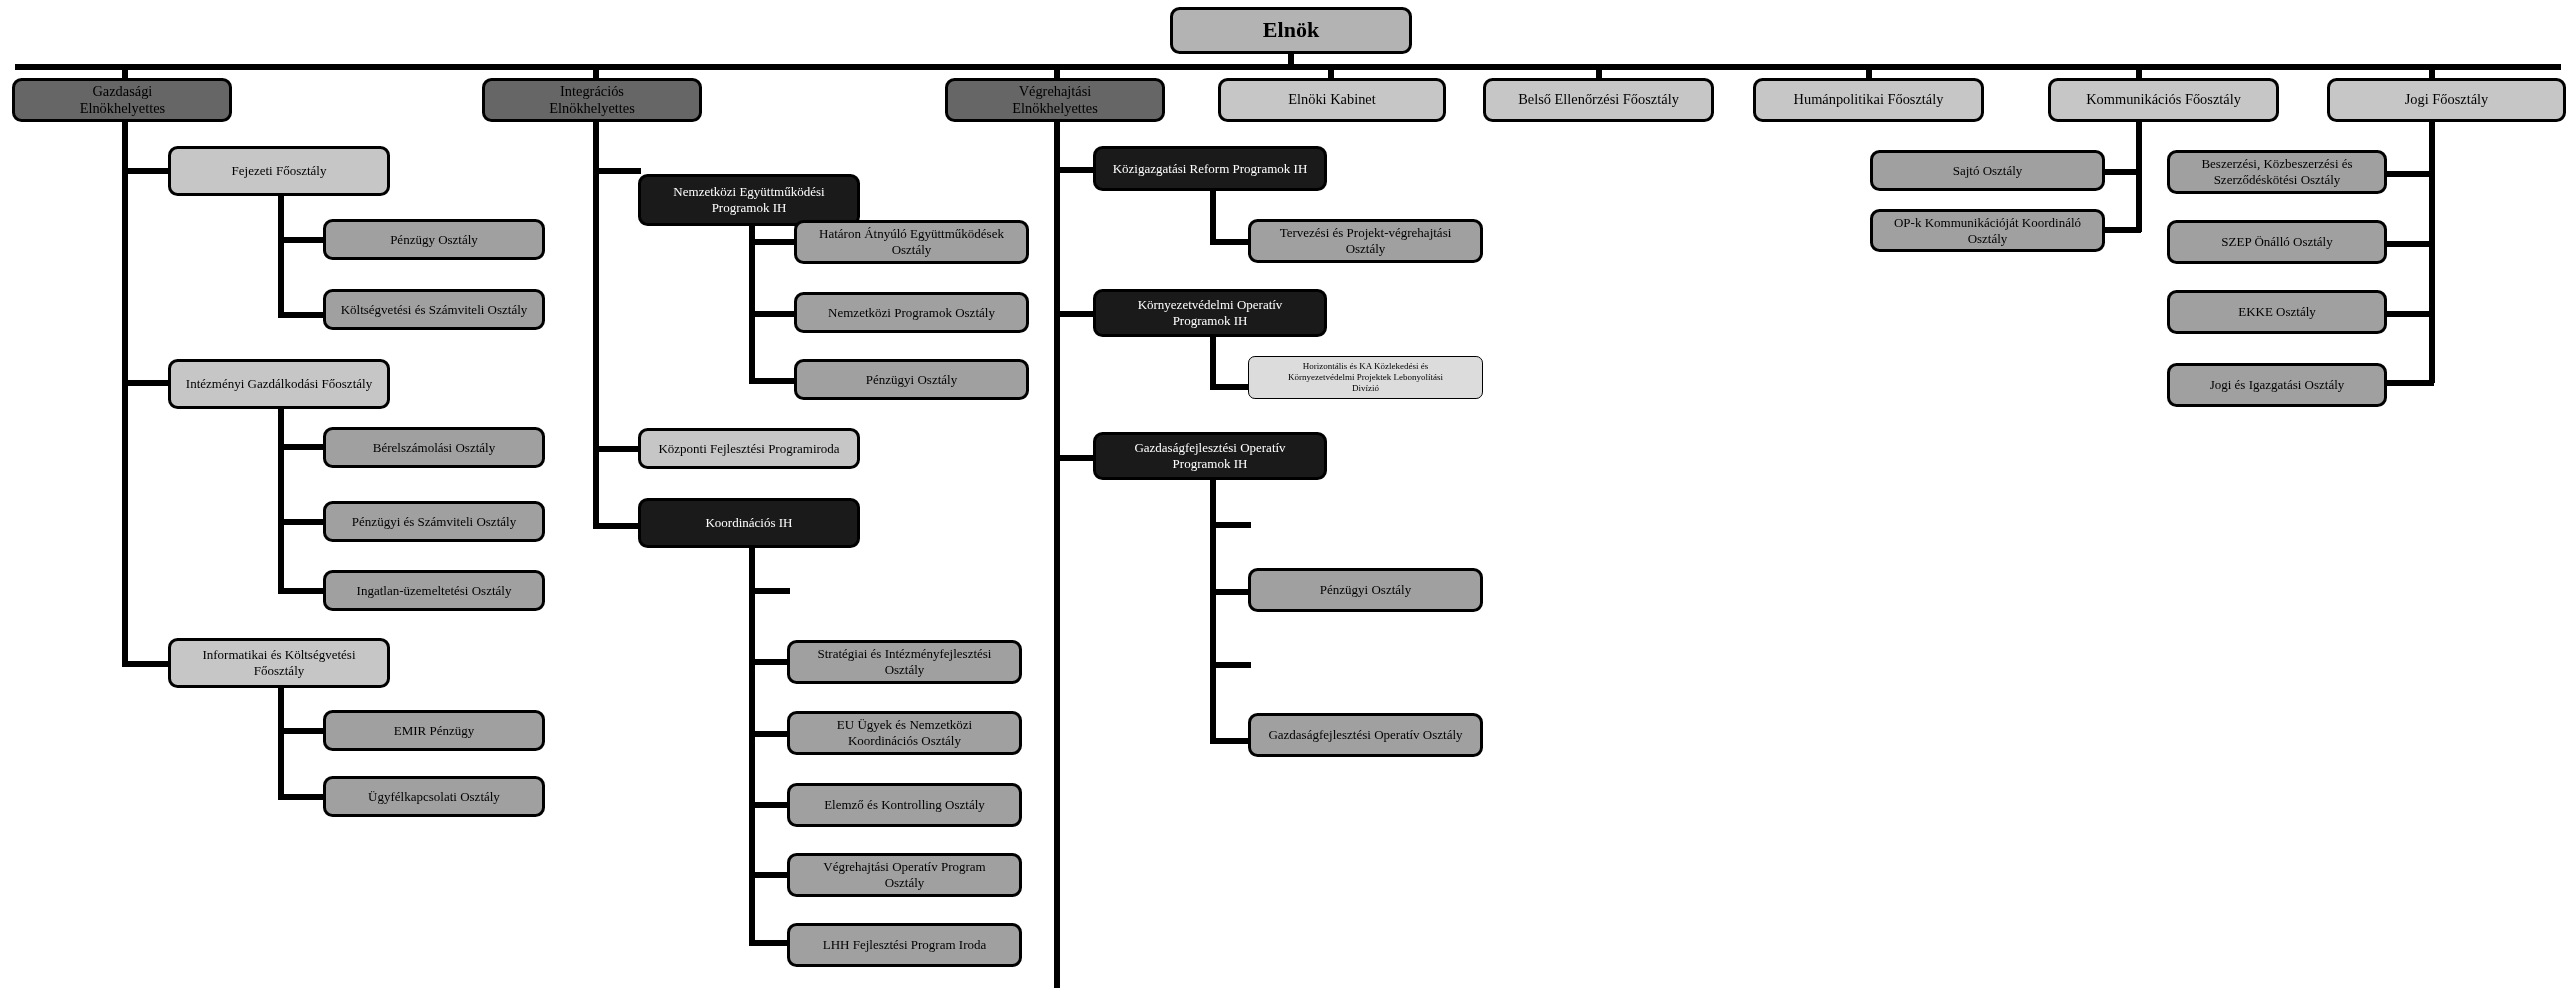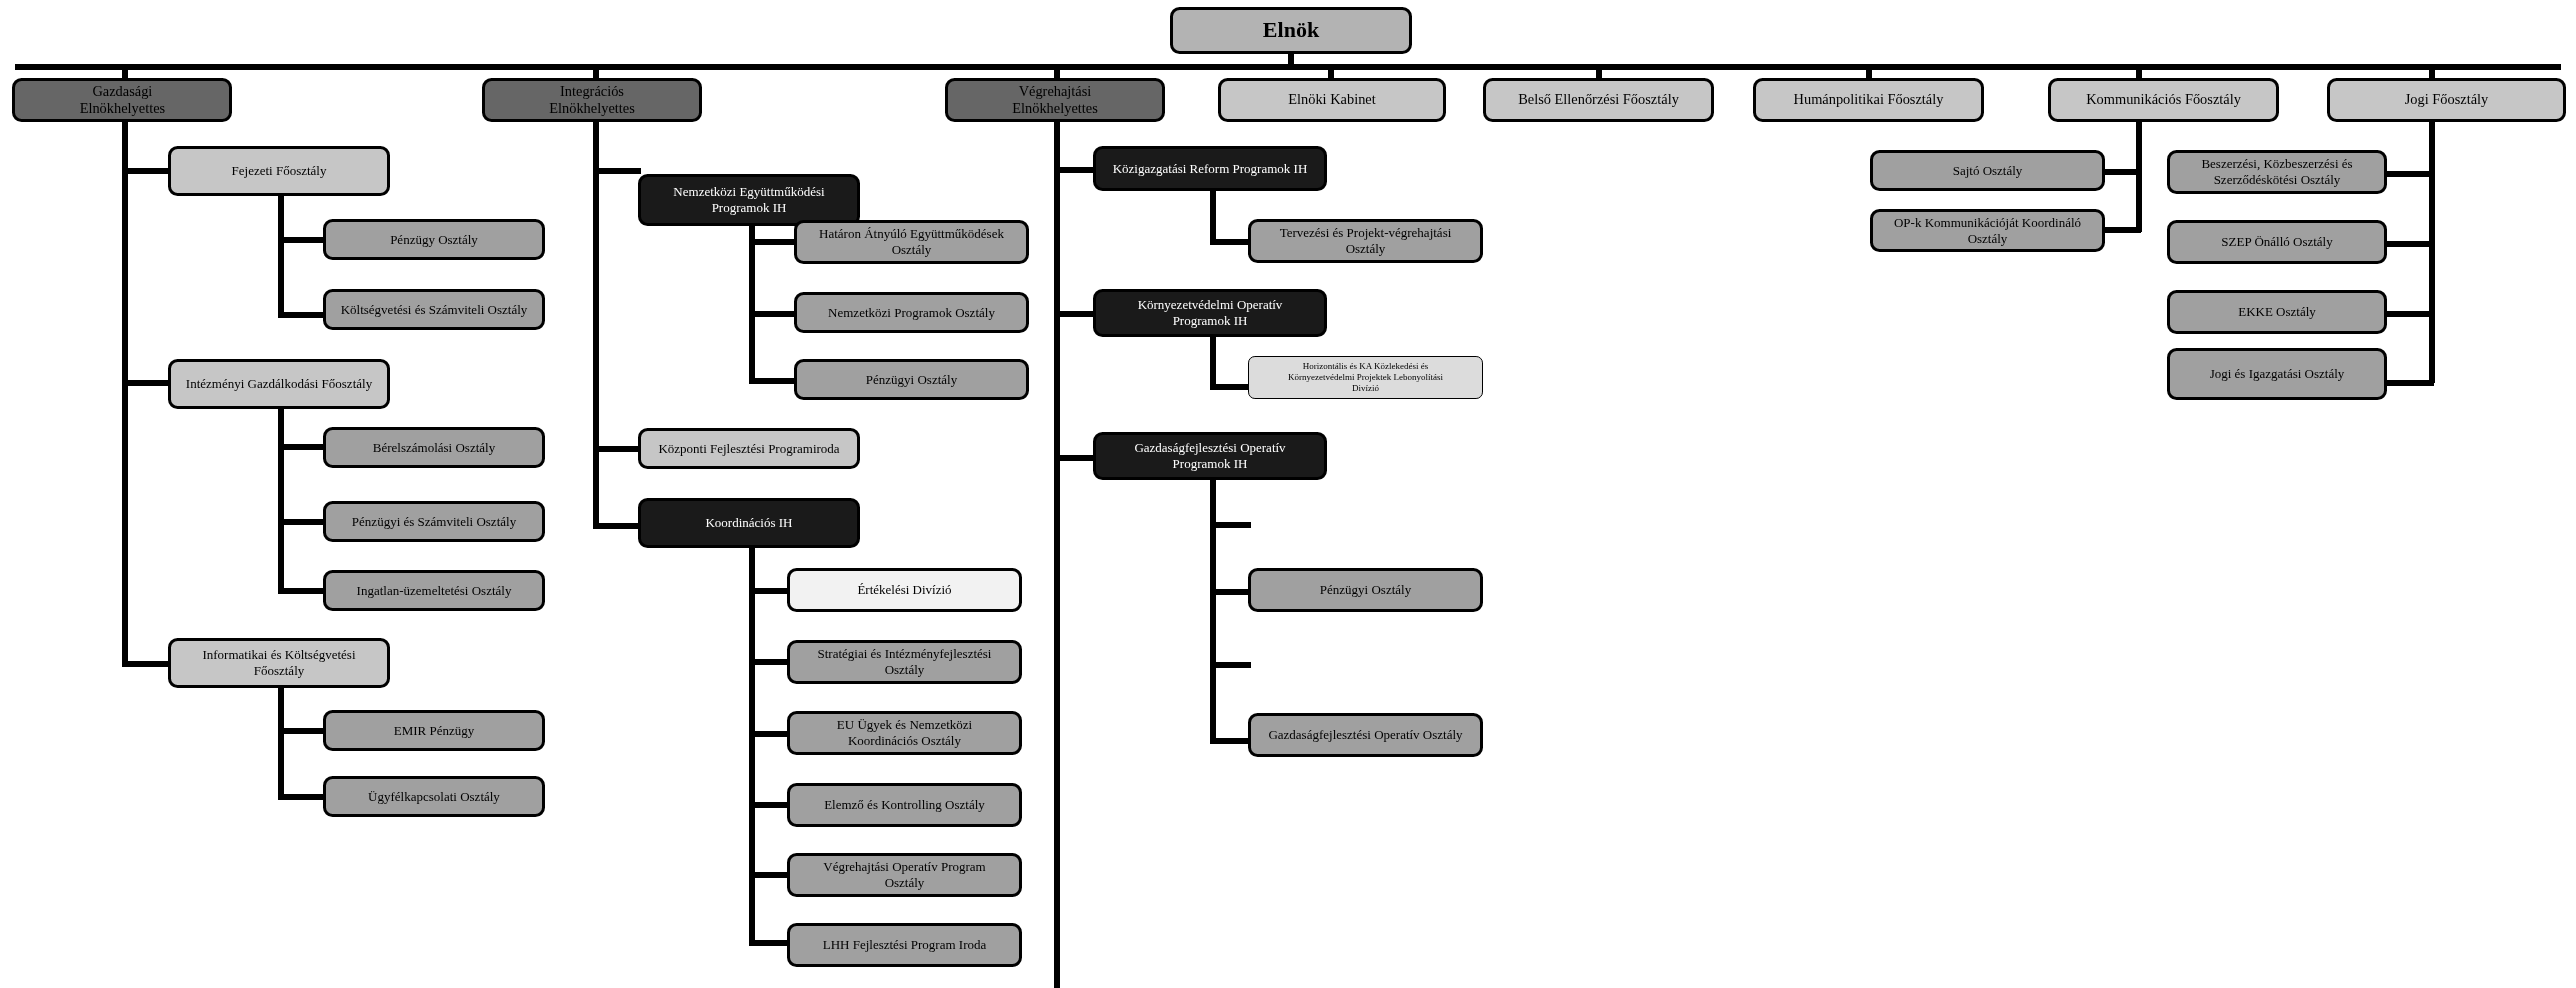--- a/index.html
+++ b/index.html
@@ -160,21 +160,20 @@
   <div class="node tone-ih s-lvl2" style="left:638px; top:146px; width:222px; height:52px; white-space:pre-line;margin-top:28px;">Nemzetközi Együttműködési
 Programok IH</div>
   <div class="node tone-div s-lvl2" style="left:794px; top:220px; width:235px; height:44px; white-space:pre-line;">Határon Átnyúló Együttműködések
 Osztály</div>
   <div class="node tone-div s-lvl2" style="left:794px; top:292px; width:235px; height:41px;">Nemzetközi Programok Osztály</div>
   <div class="node tone-div s-lvl2" style="left:794px; top:359px; width:235px; height:41px;">Pénzügyi Osztály</div>
 
   <div class="node tone-dept s-lvl2" style="left:638px; top:428px; width:222px; height:41px;">Központi Fejlesztési Programiroda</div>
 
   <div class="node tone-ih s-lvl2" style="left:638px; top:498px; width:222px; height:50px;">Koordinációs IH</div>
-  <div class="node tone-white s-lvl2" style="left:787px; top:568px; width:235px; height:44px;">Értékelési Divízió</div>
   <div class="node tone-div s-lvl2" style="left:787px; top:640px; width:235px; height:44px; white-space:pre-line;">Stratégiai és Intézményfejlesztési
 Osztály</div>
   <div class="node tone-div s-lvl2" style="left:787px; top:711px; width:235px; height:44px; white-space:pre-line;">EU Ügyek és Nemzetközi
 Koordinációs Osztály</div>
   <div class="node tone-div s-lvl2" style="left:787px; top:783px; width:235px; height:44px;">Elemző és Kontrolling Osztály</div>
   <div class="node tone-div s-lvl2" style="left:787px; top:853px; width:235px; height:44px; white-space:pre-line;">Végrehajtási Operatív Program
 Osztály</div>
   <div class="node tone-div s-lvl2" style="left:787px; top:923px; width:235px; height:44px;">LHH Fejlesztési Program Iroda</div>
 
   <div class="node tone-ih s-lvl2" style="left:1093px; top:146px; width:234px; height:45px;">Közigazgatási Reform Programok IH</div>
@@ -193,16 +192,16 @@
   <div class="node tone-div s-lvl2" style="left:1248px; top:713px; width:235px; height:44px;">Gazdaságfejlesztési Operatív Osztály</div>
 
   <div class="node tone-div s-lvl2" style="left:1870px; top:150px; width:235px; height:41px;">Sajtó Osztály</div>
   <div class="node tone-div s-lvl2" style="left:1870px; top:209px; width:235px; height:43px; white-space:pre-line;">OP-k Kommunikációját Koordináló
 Osztály</div>
 
   <div class="node tone-div s-lvl2" style="left:2167px; top:150px; width:220px; height:44px; white-space:pre-line;">Beszerzési, Közbeszerzési és
 Szerződéskötési Osztály</div>
   <div class="node tone-div s-lvl2" style="left:2167px; top:220px; width:220px; height:44px;">SZEP Önálló Osztály</div>
   <div class="node tone-div s-lvl2" style="left:2167px; top:290px; width:220px; height:44px;">EKKE Osztály</div>
-  <div class="node tone-div s-lvl2" style="left:2167px; top:348px; width:220px; height:52px;">Jogi és Igazgatási Osztály</div>
+  <div class="node tone-div s-lvl2" style="left:2167px; top:363px; width:220px; height:44px;">Jogi és Igazgatási Osztály</div>
 
 </div>
 
 
 </body></html>

